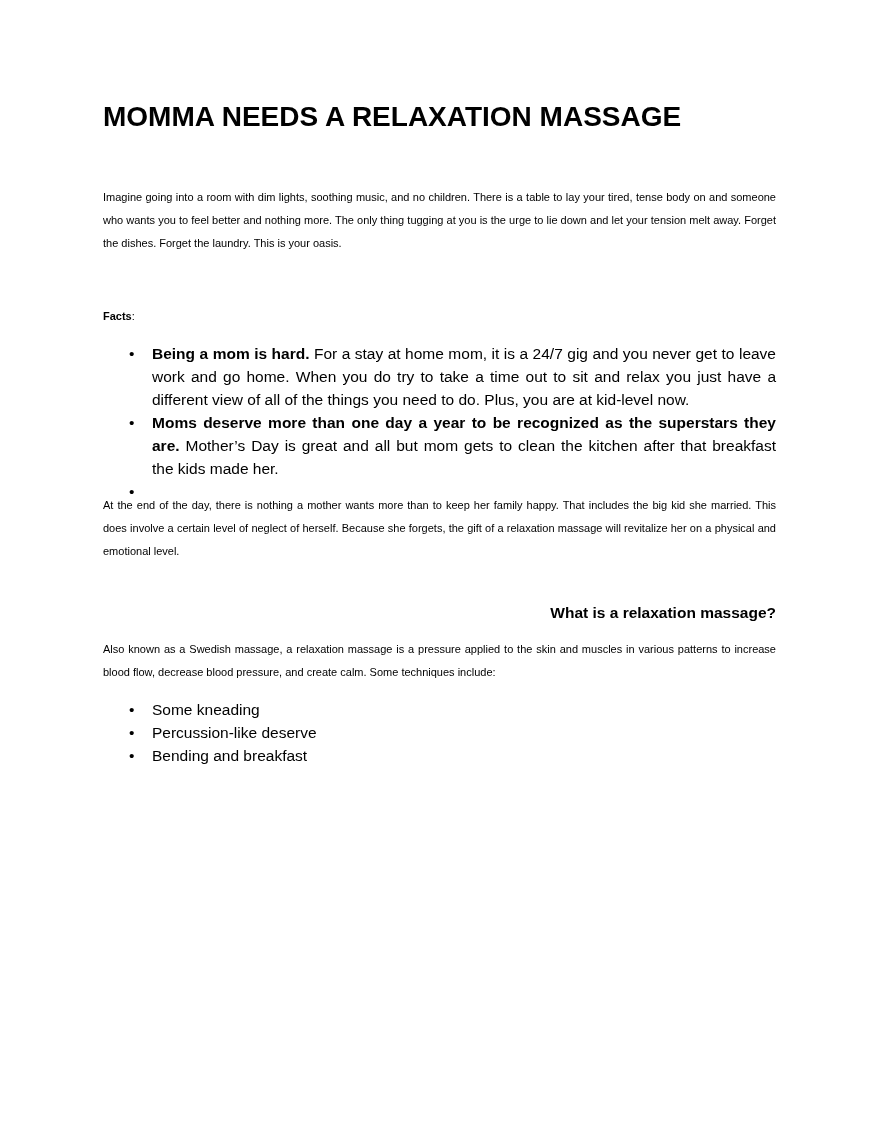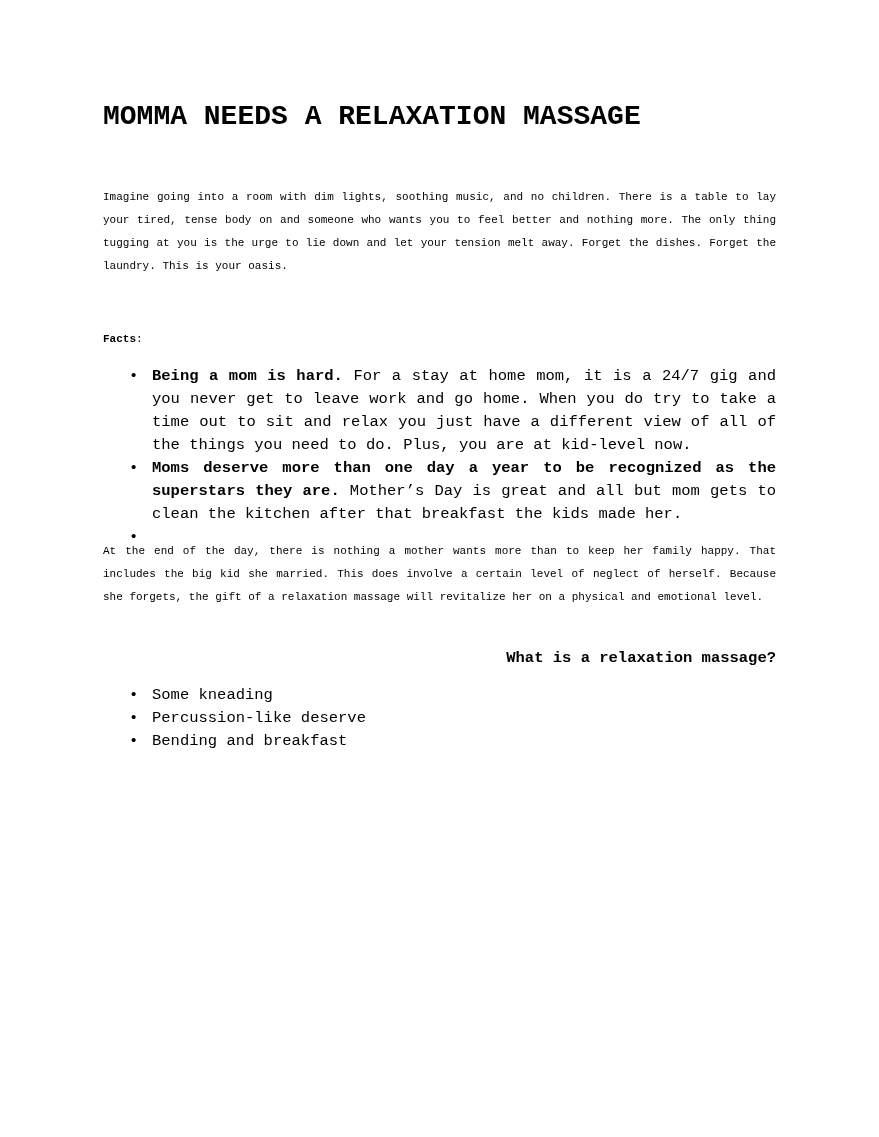--- a/index.html
+++ b/index.html
@@ -6,21 +6,21 @@
     margin: 0;
     padding: 0;
     background: #ffffff;
   }
   .page {
     position: relative;
     width: 879px;
     height: 1137px;
     background: #ffffff;
     color: #000000;
-    font-family: Liberation Mono, monospace;
+    font-family: Liberation Sans, sans-serif;
     overflow: hidden;
   }
   .content {
     position: absolute;
     left: 103px;
     top: 100px;
     width: 673px;
   }
   .doc-title {
     font-size: 28px;
@@ -81,20 +81,21 @@
     <ul class="bullets">
       <li><span class="marker">•</span><span class="b">Being a mom is hard.</span><span> For a stay at home mom, it is a 24/7 gig and you never get to leave work and go home. When you do try to take a time out to sit and relax you just have a different view of all of the things you need to do. Plus, you are at kid-level now.</span></li>
       <li><span class="marker">•</span><span class="b">Moms deserve more than one day a year to be recognized as the superstars they are.</span><span> Mother’s Day is great and all but mom gets to clean the kitchen after that breakfast the kids made her.</span></li>
       <li><span class="marker">•</span><span></span></li>
     </ul>
 
     <p class="body">At the end of the day, there is nothing a mother wants more than to keep her family happy. That includes the big kid she married. This does involve a certain level of neglect of herself. Because she forgets, the gift of a relaxation massage will revitalize her on a physical and emotional level.</p>
 
     <h2 class="subhead">What is a relaxation massage?</h2>
 
+    <p class="body">Also known as a Swedish massage, a relaxation massage is a pressure applied to the skin and muscles in various patterns to increase blood flow, decrease blood pressure, and create calm. Some techniques include:</p>
 
     <ul class="bullets">
       <li><span class="marker">•</span><span>Some kneading</span></li>
       <li><span class="marker">•</span><span>Percussion-like deserve</span></li>
       <li><span class="marker">•</span><span>Bending and breakfast</span></li>
     </ul>
 
 
   </div>
 </div>

